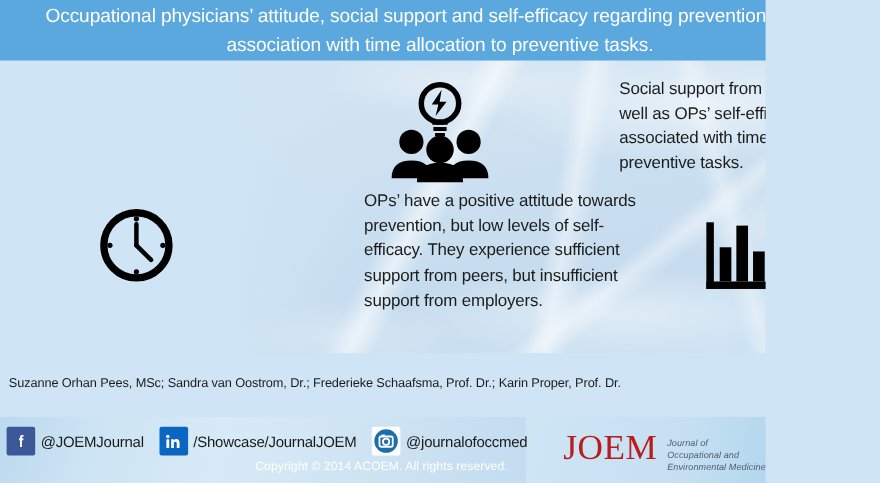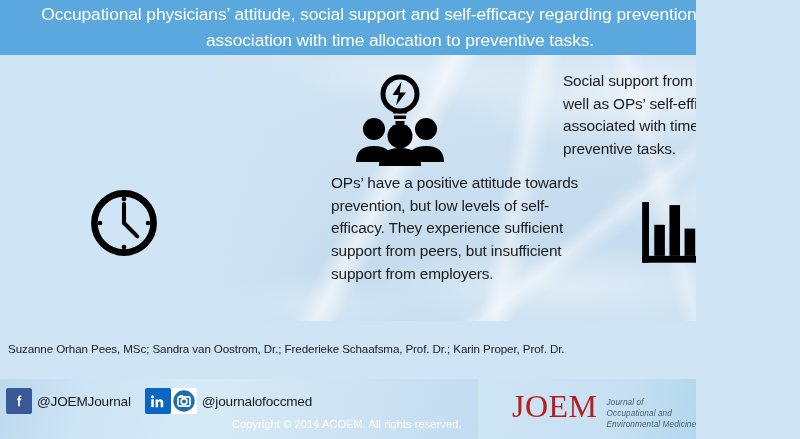--- a/index.html
+++ b/index.html
@@ -198,20 +198,21 @@
       </div>
 
       <div class="social-item">
         <span class="sq-icon li">
           <svg width="17" height="17" viewBox="0 0 24 24">
             <rect x="3.2" y="9" width="3.6" height="11" fill="#fff"></rect>
             <circle cx="5" cy="5.4" r="2.2" fill="#fff"></circle>
             <path fill="#fff" d="M9.3 9h3.4v1.6c.6-1 1.7-1.9 3.4-1.9 2.6 0 4 1.7 4 4.8V20h-3.6v-5.6c0-1.5-.6-2.4-1.9-2.4-1.2 0-1.8.8-1.8 2.4V20H9.3z"></path>
           </svg>
         </span>
+        <span class="social-label">/Showcase/JournalJOEM</span>
       </div>
 
       <div class="social-item">
         <span class="sq-icon ig-outer">
           <svg width="26" height="26" viewBox="0 0 28 28">
             <circle cx="14" cy="14" r="11.5" fill="#1c6fa8"></circle>
             <rect x="7.5" y="9.5" width="13" height="10" rx="1.6" fill="none" stroke="#fff" stroke-width="1.8"></rect>
             <circle cx="14" cy="14.6" r="3.1" fill="none" stroke="#fff" stroke-width="1.8"></circle>
             <rect x="9.4" y="7.6" width="3.6" height="2.4" fill="#fff"></rect>
           </svg>

